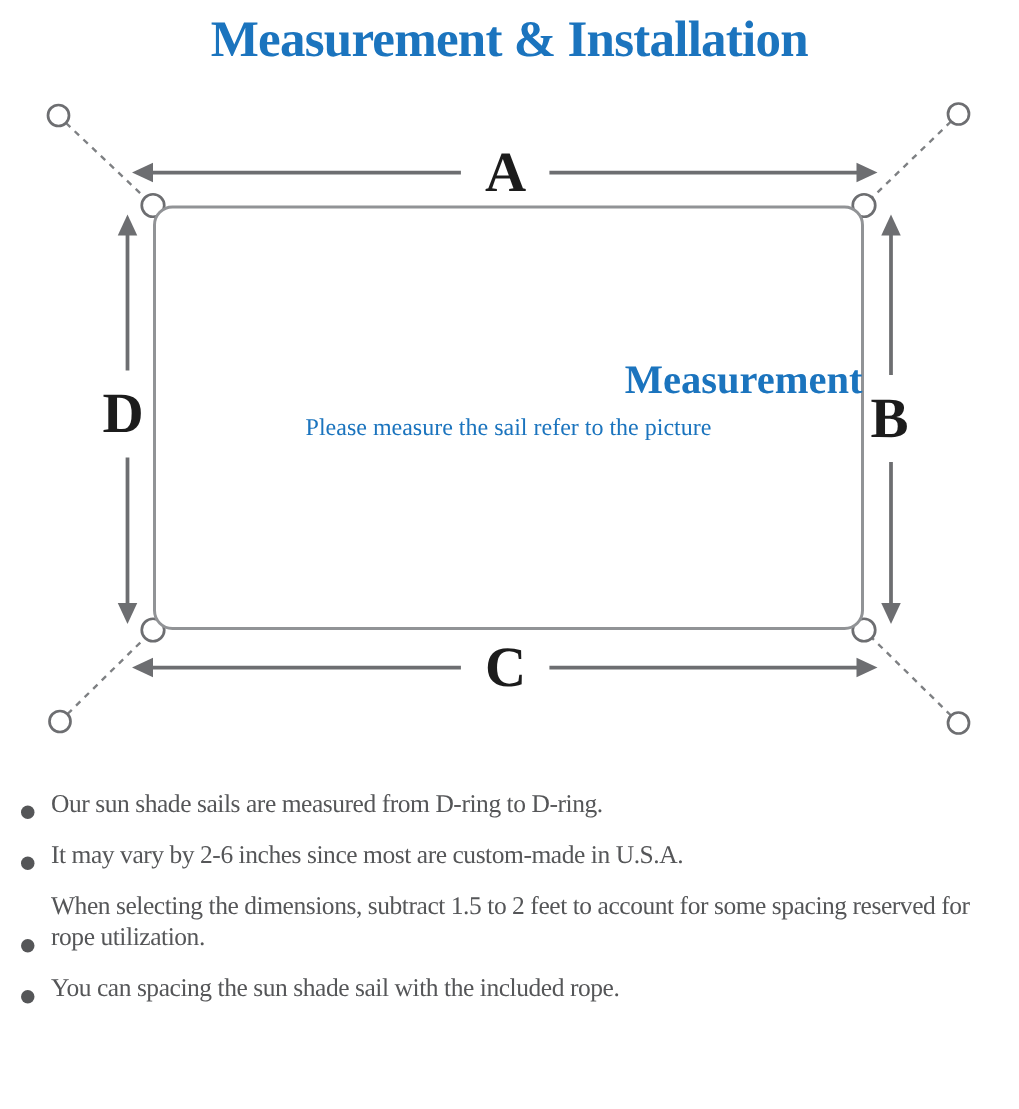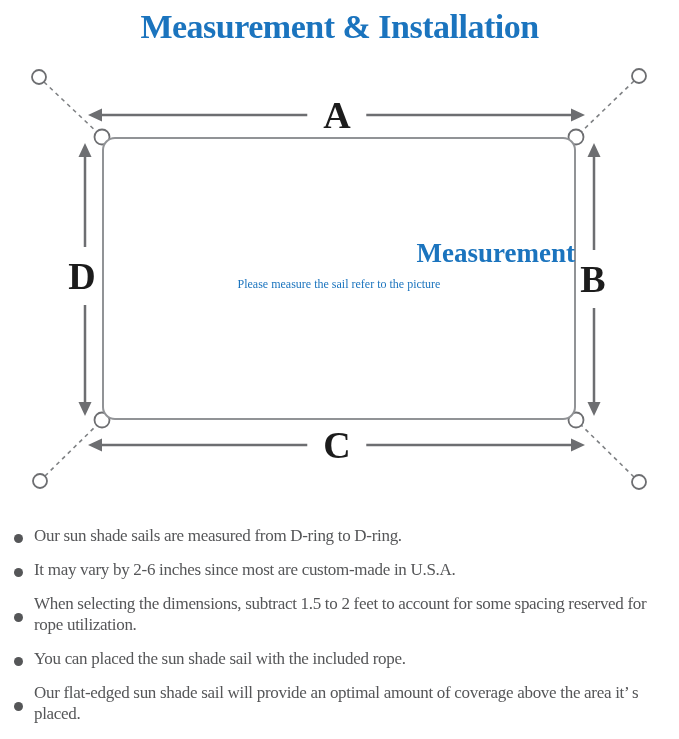--- a/index.html
+++ b/index.html
@@ -51,31 +51,31 @@
     text-align: center;
   }
   .center-title {
     font-size: 27px;
     font-weight: bold;
     color: #1b74be;
     text-align: right;
   }
   .center-sub {
     margin-top: 8px;
-    font-size: 12px;
+    font-size: 16px;
     color: #1b74be;
   }
   .notes {
     list-style: none;
     margin: 0;
     padding: 22px 8px 0 12px;
   }
   .note {
     display: flex;
-    align-items: center;
+    align-items: flex-end;
     margin-bottom: 13px;
   }
   .dot {
     flex: 0 0 auto;
     width: 9px;
     height: 9px;
     border-radius: 50%;
     background: #555658;
     margin: 6px 11px 0 2px;
   }
@@ -150,21 +150,17 @@
     <li class="note">
       <span class="dot"></span>
       <span class="note-text">It may vary by 2-6 inches since most are custom-made in U.S.A.</span>
     </li>
     <li class="note">
       <span class="dot"></span>
       <span class="note-text">When selecting the dimensions, subtract 1.5 to 2 feet to account for some spacing reserved for rope utilization.</span>
     </li>
     <li class="note">
       <span class="dot"></span>
-      <span class="note-text">You can placed the sun shade sail with the included rope.</span>
-    </li>
-    <li class="note">
-      <span class="dot"></span>
-      <span class="note-text">Our flat-edged sun shade sail will provide an optimal amount of coverage above the area it’ s placed.</span>
+      <span class="note-text">You can spacing the sun shade sail with the included rope.</span>
     </li>
   </ul>
 
 </div>
 
 </body></html>

